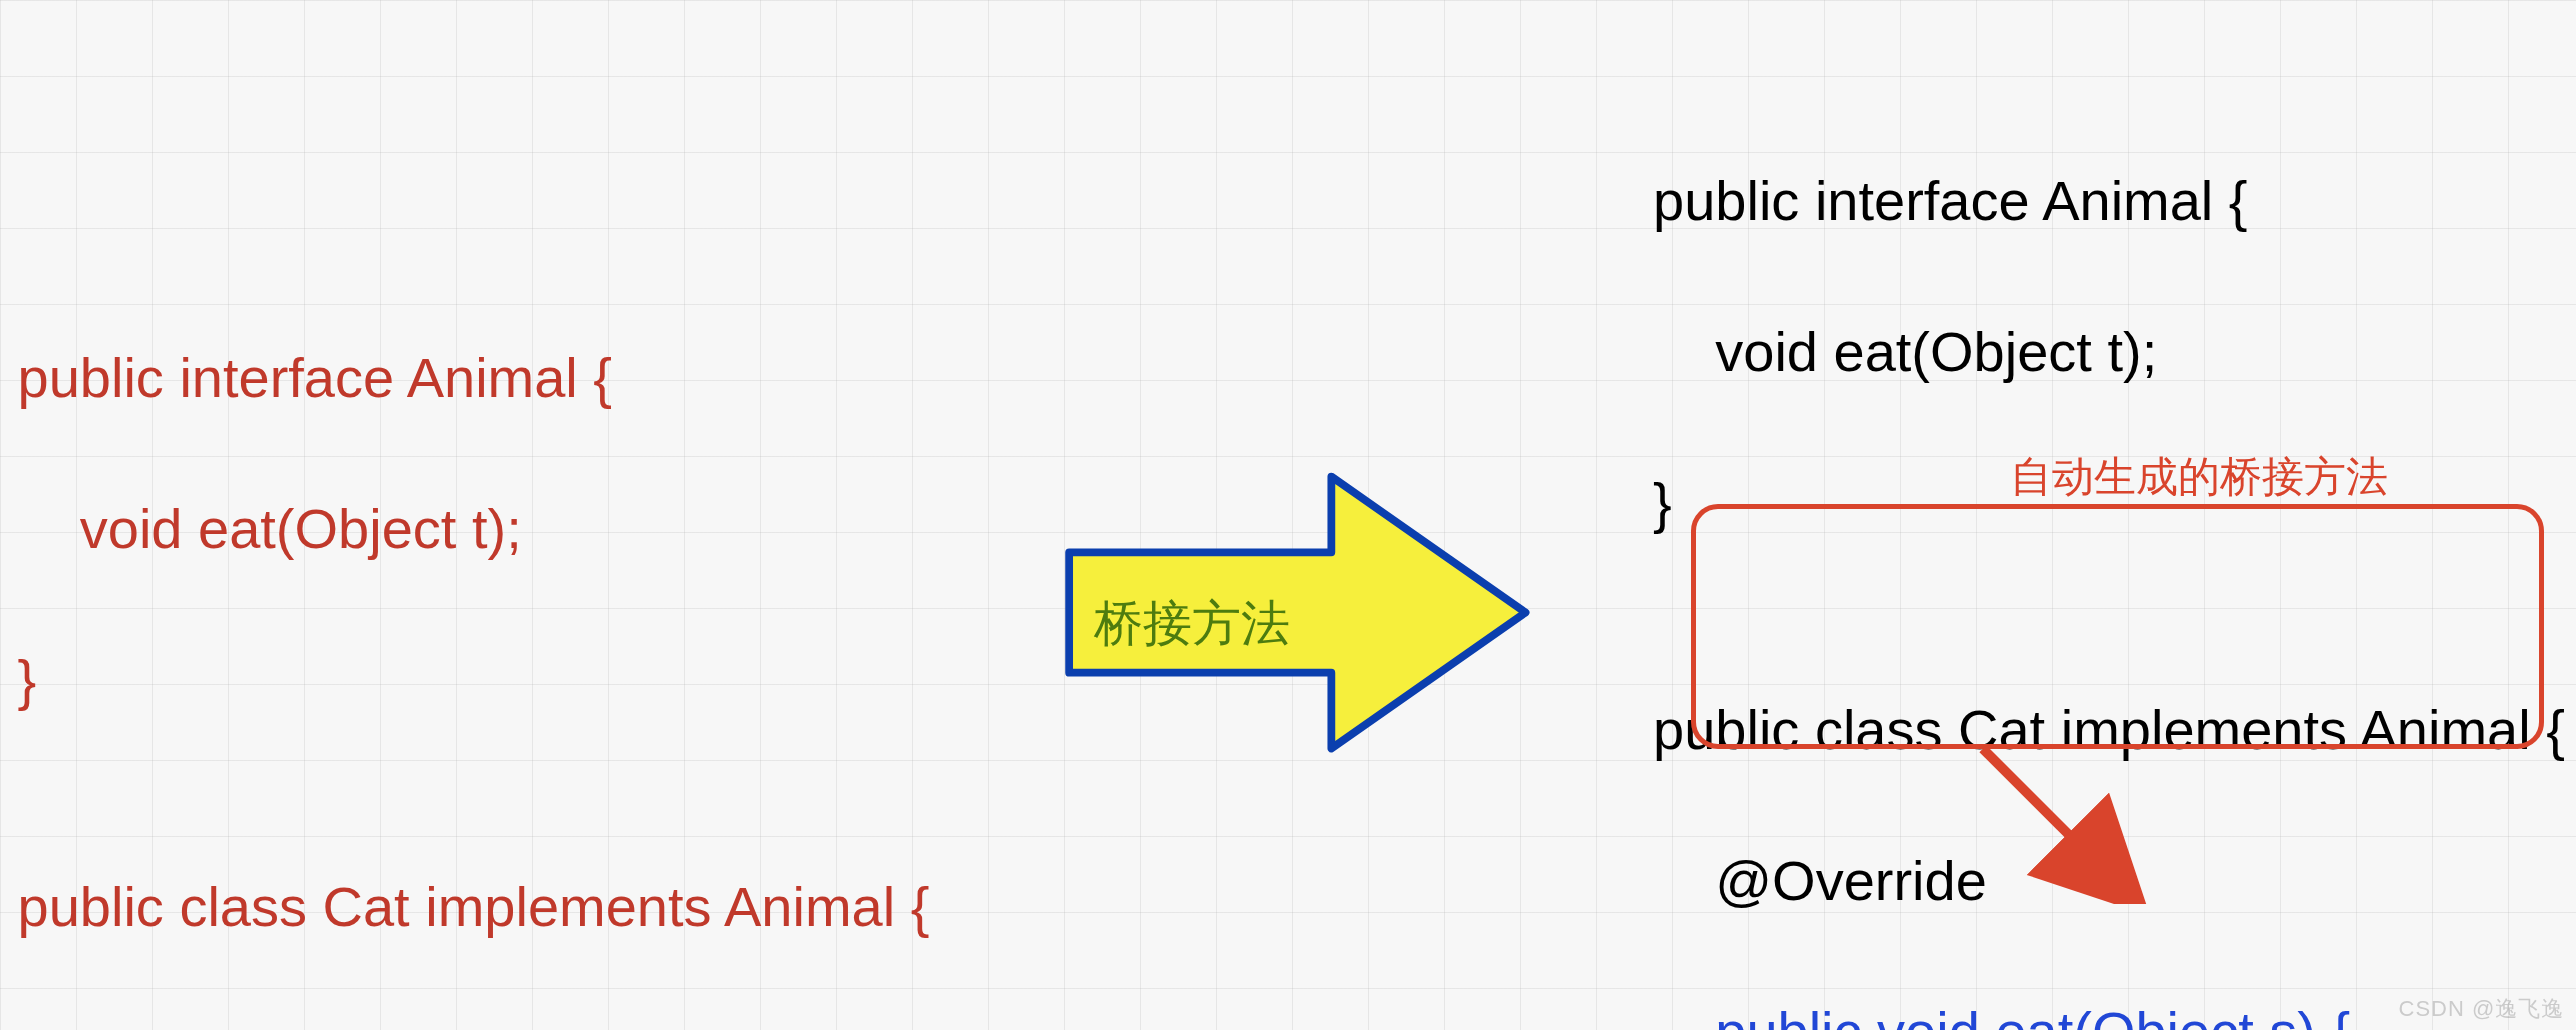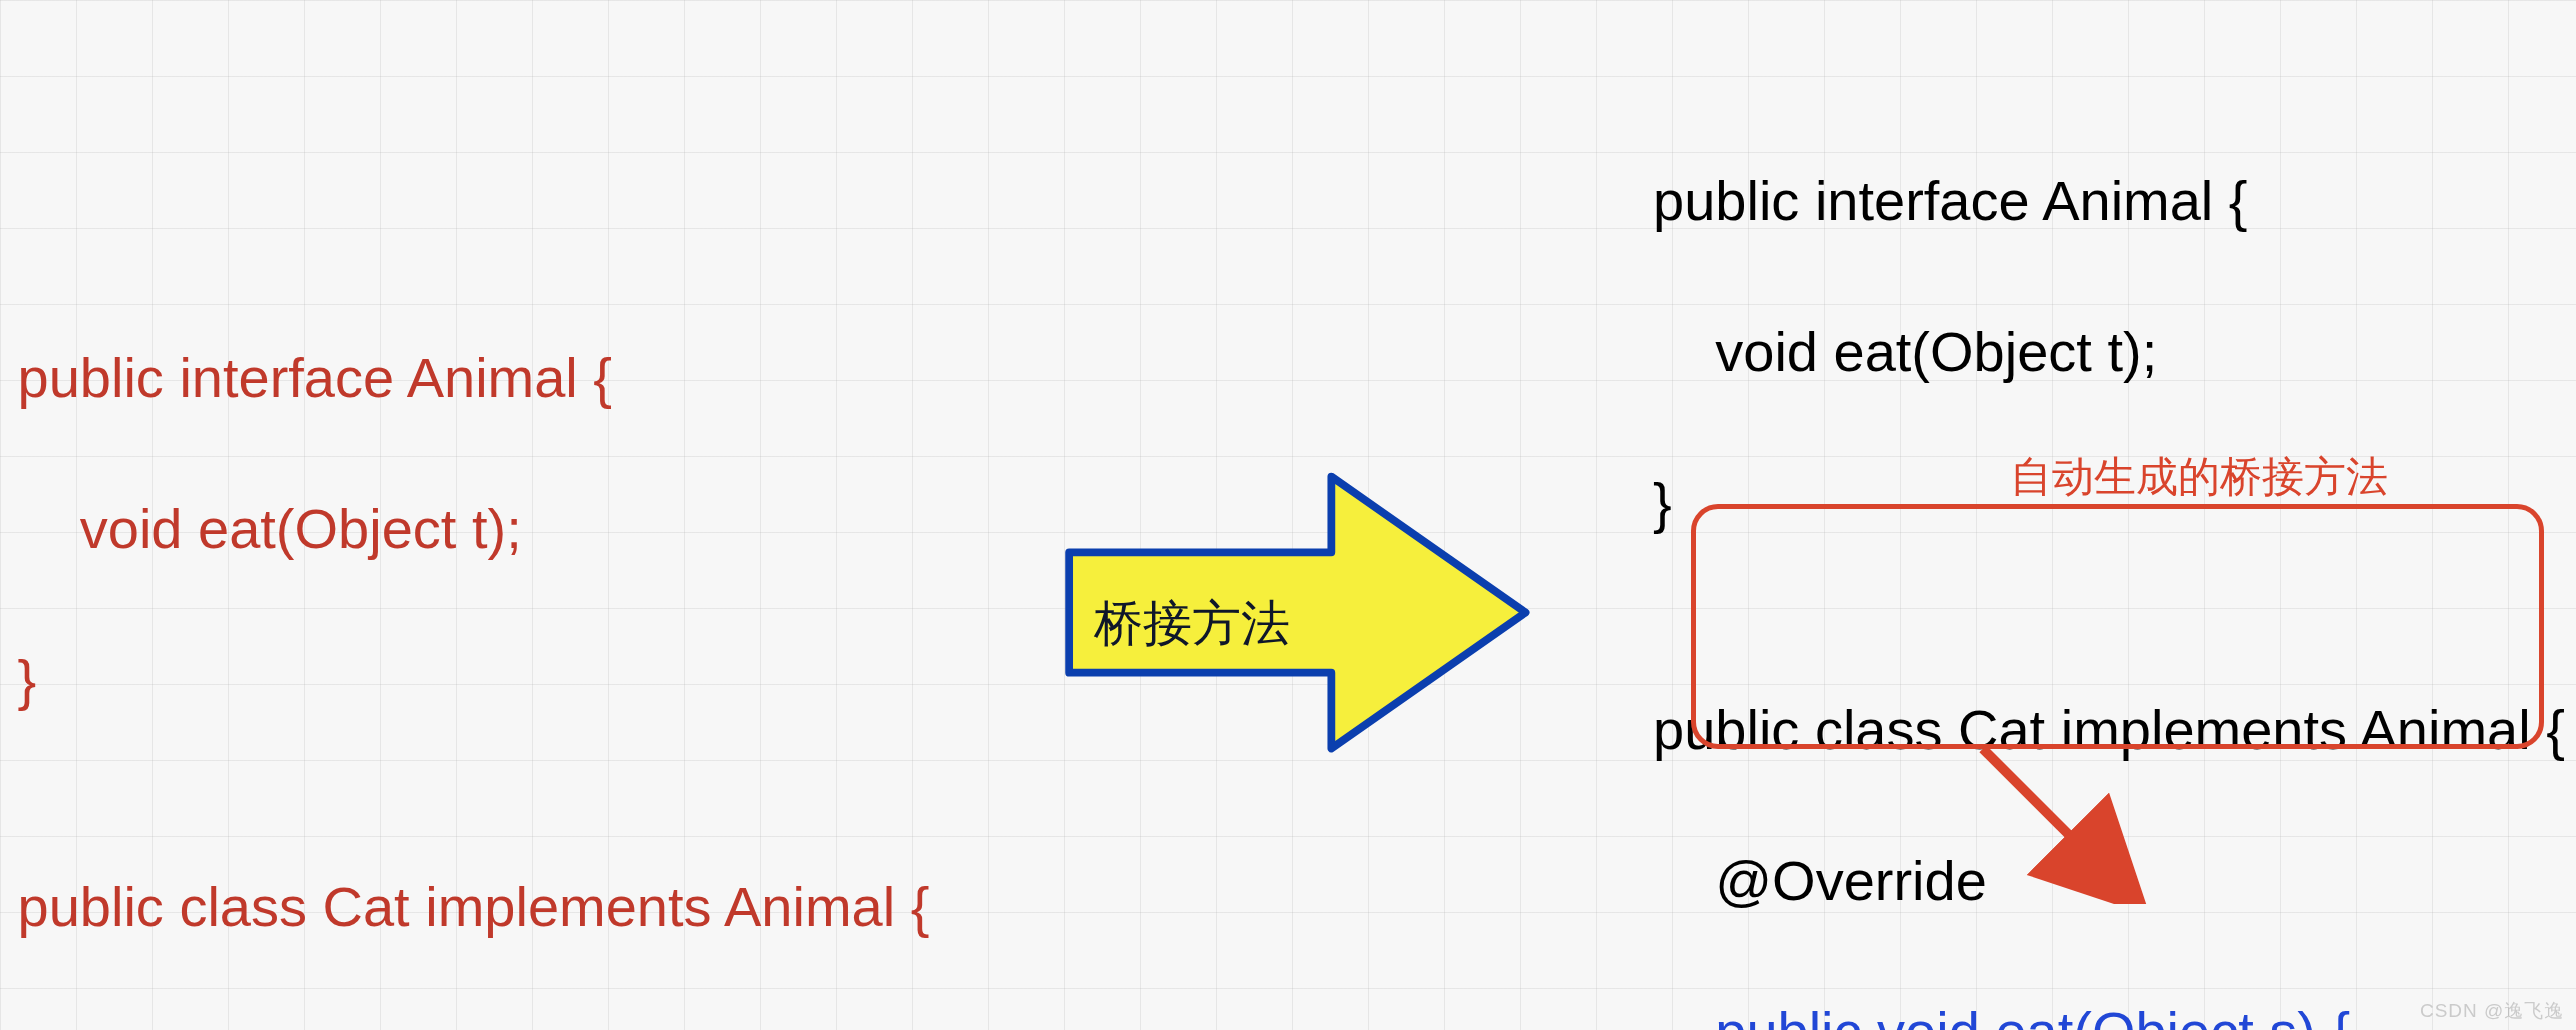--- a/index.html
+++ b/index.html
@@ -56,21 +56,21 @@
     top: 447px;
     width: 505px;
     height: 331px;
   }
   .arrow-wrap svg { width: 100%; height: 100%; }
   .arrow-label {
     position: absolute;
     left: 1094px;
     top: 591px;
     font-size: 49px;
-    color: #0f172a;
+    color: #4d7c0f;
     background: transparent;
   }
   .red-arrow {
     position: absolute;
     left: 1944px;
     top: 739px;
     width: 233px;
     height: 165px;
     pointer-events: none;
   }
@@ -79,21 +79,21 @@
     position: absolute;
     left: 2010px;
     top: 449px;
     font-size: 42px;
     color: #d9442c;
   }
   .watermark {
     position: absolute;
     right: 11.7px;
     bottom: 5.8px;
-    font-size: 19px;
+    font-size: 22px;
     color: rgba(120,120,120,0.35);
     letter-spacing: 1px;
   }
 </style>
 </head>
 <body>
 
 <div class="code left-block">
 <span class="row">public interface Animal {</span>
 <span class="row">    void eat(Object t);</span>

